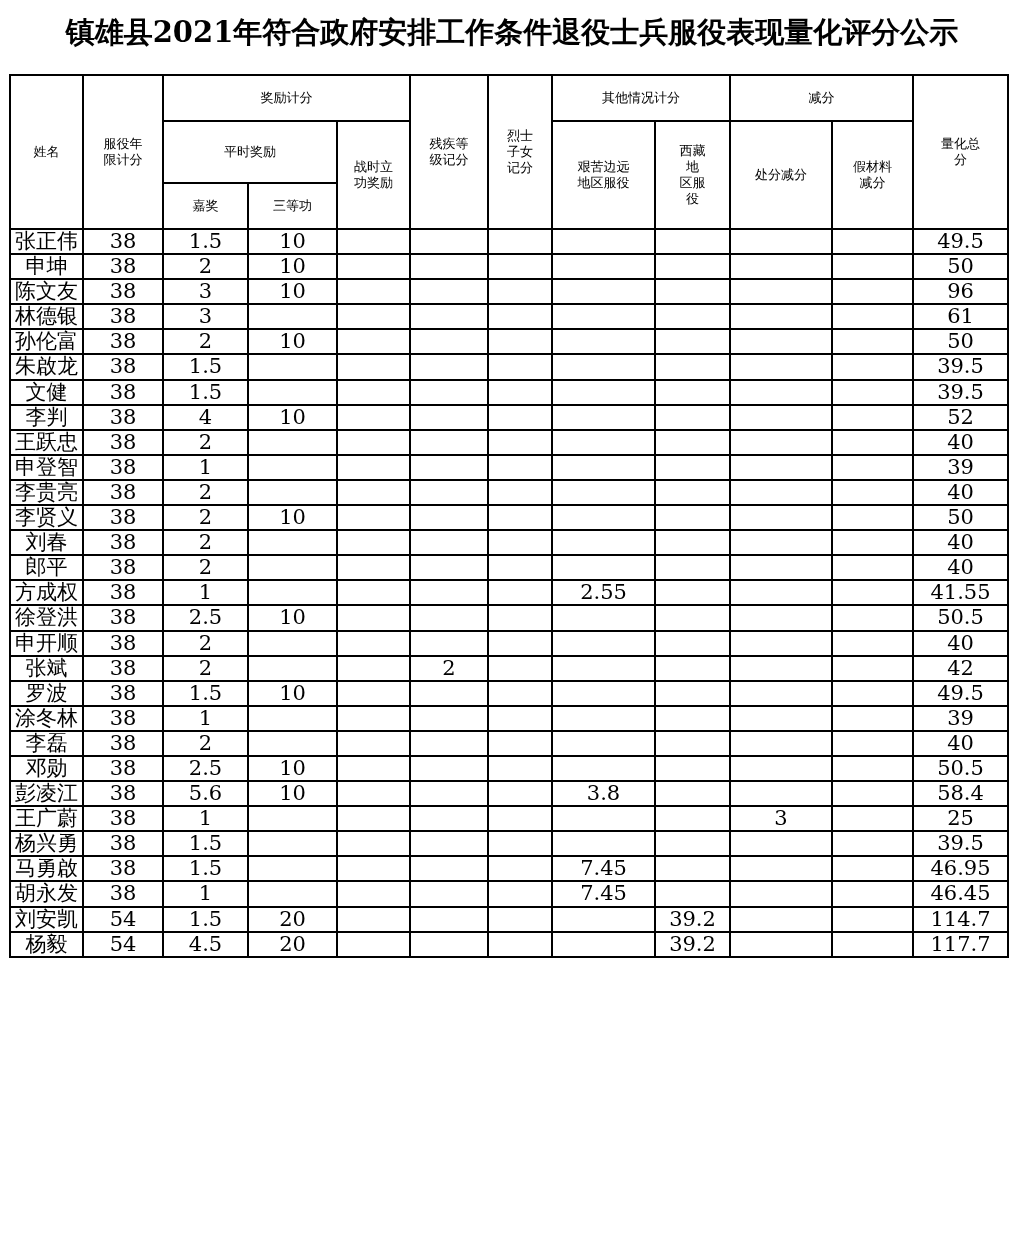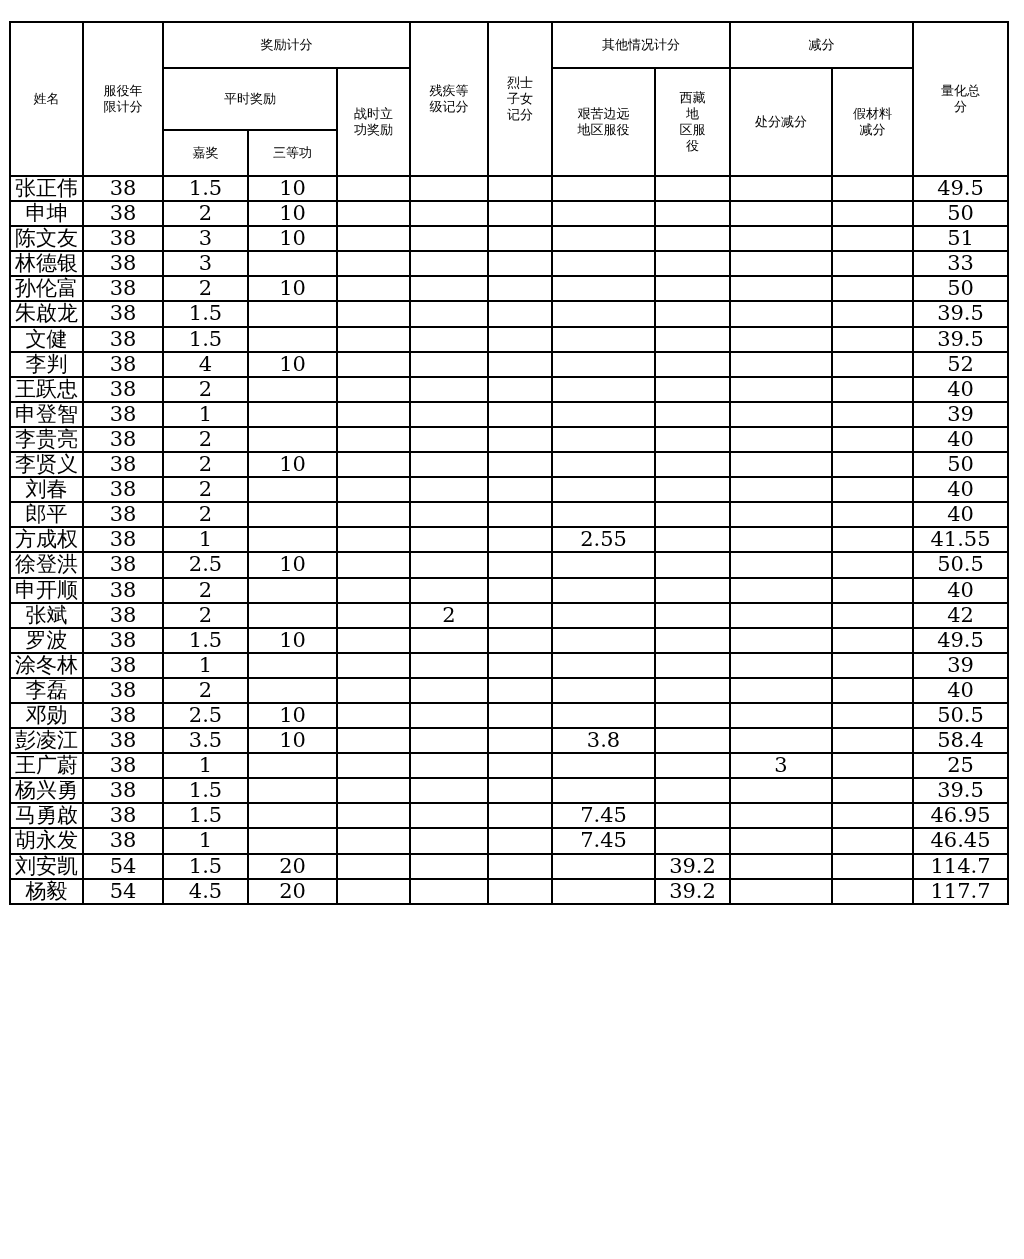--- a/index.html
+++ b/index.html
@@ -55,20 +55,21 @@
     font-size: 21px;
     line-height: 1.1;
     white-space: nowrap;
   }
 </style>
 </head>
 <body>
 
 <div class="page">
 
+  <h1 class="doc-title">镇雄县2021年符合政府安排工作条件退役士兵服役表现量化评分公示</h1>
 
   <table class="score-table">
     <colgroup>
       <col style="width:73px">
       <col style="width:80px">
       <col style="width:85px">
       <col style="width:89px">
       <col style="width:73px">
       <col style="width:78px">
       <col style="width:64px">
@@ -147,35 +148,35 @@
           <td>38</td>
           <td>3</td>
           <td>10</td>
           <td></td>
           <td></td>
           <td></td>
           <td></td>
           <td></td>
           <td></td>
           <td></td>
-          <td>51</td>
+          <td>96</td>
         </tr>
         <tr>
           <td>林德银</td>
           <td>38</td>
           <td>3</td>
           <td></td>
           <td></td>
           <td></td>
           <td></td>
           <td></td>
           <td></td>
           <td></td>
           <td></td>
-          <td>33</td>
+          <td>61</td>
         </tr>
         <tr>
           <td>孙伦富</td>
           <td>38</td>
           <td>2</td>
           <td>10</td>
           <td></td>
           <td></td>
           <td></td>
           <td></td>
@@ -418,21 +419,21 @@
           <td></td>
           <td></td>
           <td></td>
           <td></td>
           <td></td>
           <td>50.5</td>
         </tr>
         <tr>
           <td>彭凌江</td>
           <td>38</td>
-          <td>3.5</td>
+          <td>5.6</td>
           <td>10</td>
           <td></td>
           <td></td>
           <td></td>
           <td>3.8</td>
           <td></td>
           <td></td>
           <td></td>
           <td>58.4</td>
         </tr>

